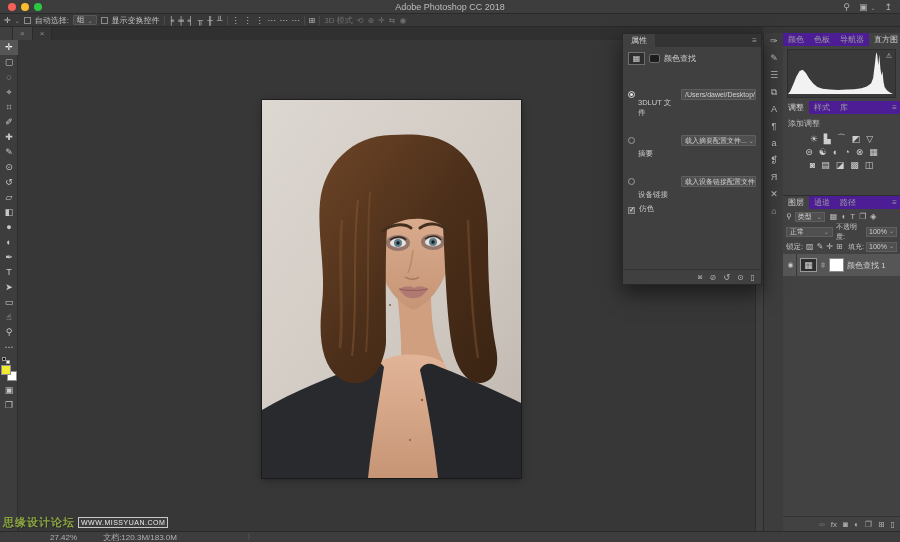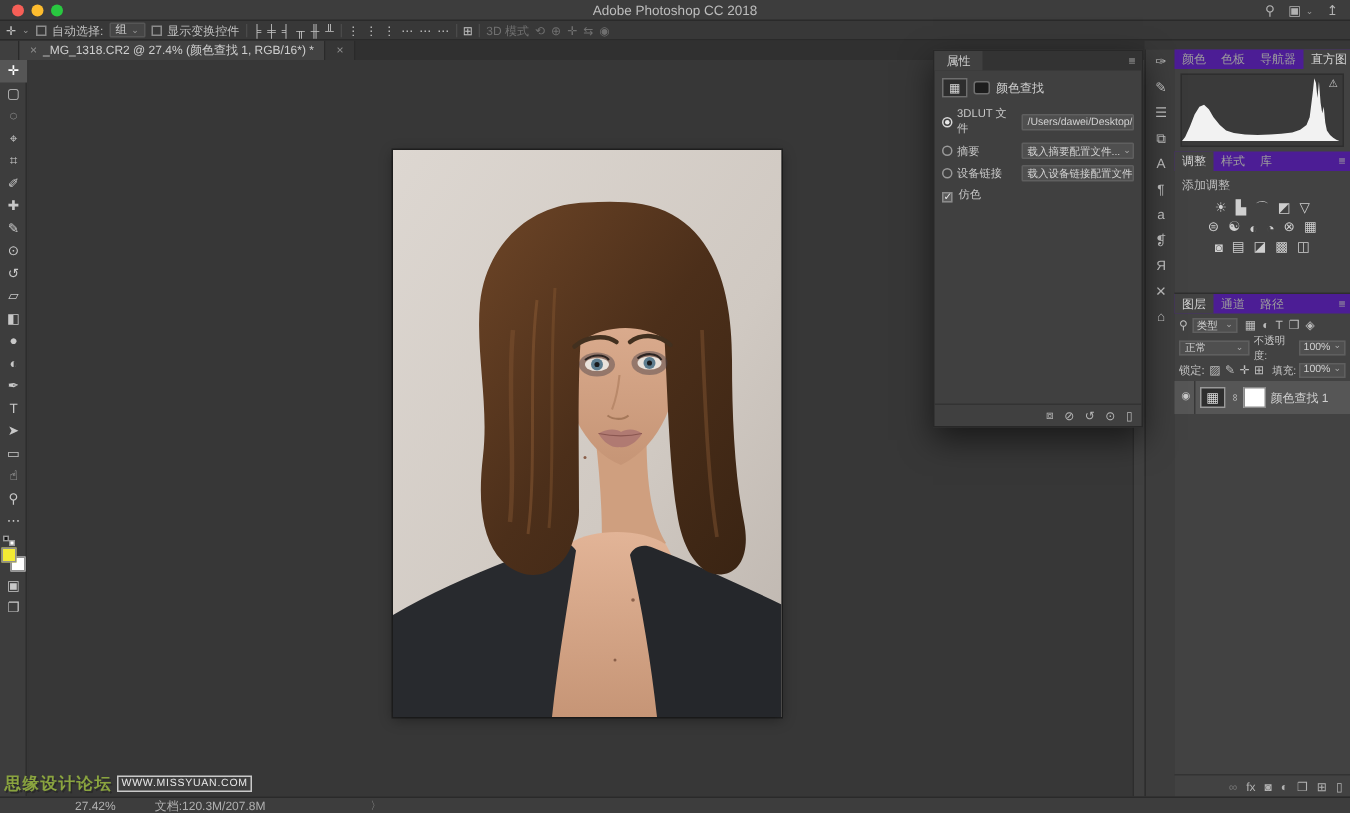--- a/index.html
+++ b/index.html
@@ -56,21 +56,21 @@
   .props-menu { margin-left:auto; font-size:8px; color:#9f9f9f; line-height:13px; padding:0 4px; }
   .props-body { flex:1; padding:5px 5px 0 5px; position:relative; }
   .props-head { display:flex; align-items:center; gap:4px; margin-bottom:6px; }
   .lut-thumb { width:17px; height:13px; background:#2e2e2e; border:1px solid #6e6e6e; color:#d7d7d7; font-size:8px; line-height:12px; text-align:center; }
   .mask-chip { width:11px; height:9px; background:#1d1d1d; border:1px solid #6e6e6e; border-radius:2px; }
   .props-head-label { font-size:8px; color:#d0d0d0; }
   .prop-row { display:flex; align-items:center; gap:3px; margin-bottom:4px; }
   .radio { width:7px; height:7px; border:1px solid #9a9a9a; border-radius:50%; flex:0 0 auto; position:relative; }
   .prop-row.active .radio { border-color:#d8d8d8; }
   .prop-row.active .radio::after { content:""; position:absolute; left:1px; top:1px; width:3px; height:3px; border-radius:50%; background:#e8e8e8; }
-  .prop-label { font-size:7.5px; color:#c9c9c9; width:40px; flex:0 0 auto; }
+  .prop-label { font-size:7.5px; color:#c9c9c9; width:40px; flex:0 0 auto;margin-top:27px; }
   .prop-select { flex:1; height:11px; background:#4f4f4f; border:1px solid #5f5f5f; border-radius:1px; font-size:7px; color:#d2d2d2; display:flex; align-items:center; padding:0 3px; gap:2px; overflow:hidden; white-space:nowrap; }
   .prop-select .chev { margin-left:auto; font-size:6px; color:#aaa; }
   .dither-row { display:flex; align-items:flex-end; gap:4px; margin-top:2px; }
   .chk.checked { background:#5b5b5b; position:relative; }
   .chk.checked::after { content:"✓"; position:absolute; left:0px; top:-2px; font-size:7px; color:#e8e8e8; }
   .dither-label { font-size:7.5px; color:#c9c9c9; }
   .props-footer { height:15px; border-top:1px solid #333; display:flex; align-items:center; justify-content:flex-end; gap:7px; padding:0 6px; }
   .props-footer .ic { font-size:8px; color:#b5b5b5; }
 
   
@@ -184,21 +184,20 @@
       <span class="ic grayed">⇆</span>
       <span class="ic grayed">◉</span>
     </span>
 </div>
 
 <div class="tabbar">
   <span class="tab-stub"></span>
   <span style="display:flex">
     <span class="doc-tab active">
         <span class="x">×</span>
-        <span>_MG_1318.CR2 @ 27.4% (颜色查找 1, RGB/16*) *</span>
       </span>
 
     <span class="doc-tab">
         <span class="x">×</span>
       </span>
   </span>
 </div>
 
 <div class="toolbar">
   <div>
@@ -541,15 +540,15 @@
 
       <span class="ic">⊞</span>
 
       <span class="ic">▯</span>
     </div>
   </div>
 </div>
 
 <div class="statusbar">
   <span class="zoom">27.42%</span>
-  <span class="doc">文档:120.3M/207.8M</span>
+  <span class="doc">文档:120.3M/183.0M</span>
   <span class="chev">〉</span>
 </div>
 
 </body></html>

